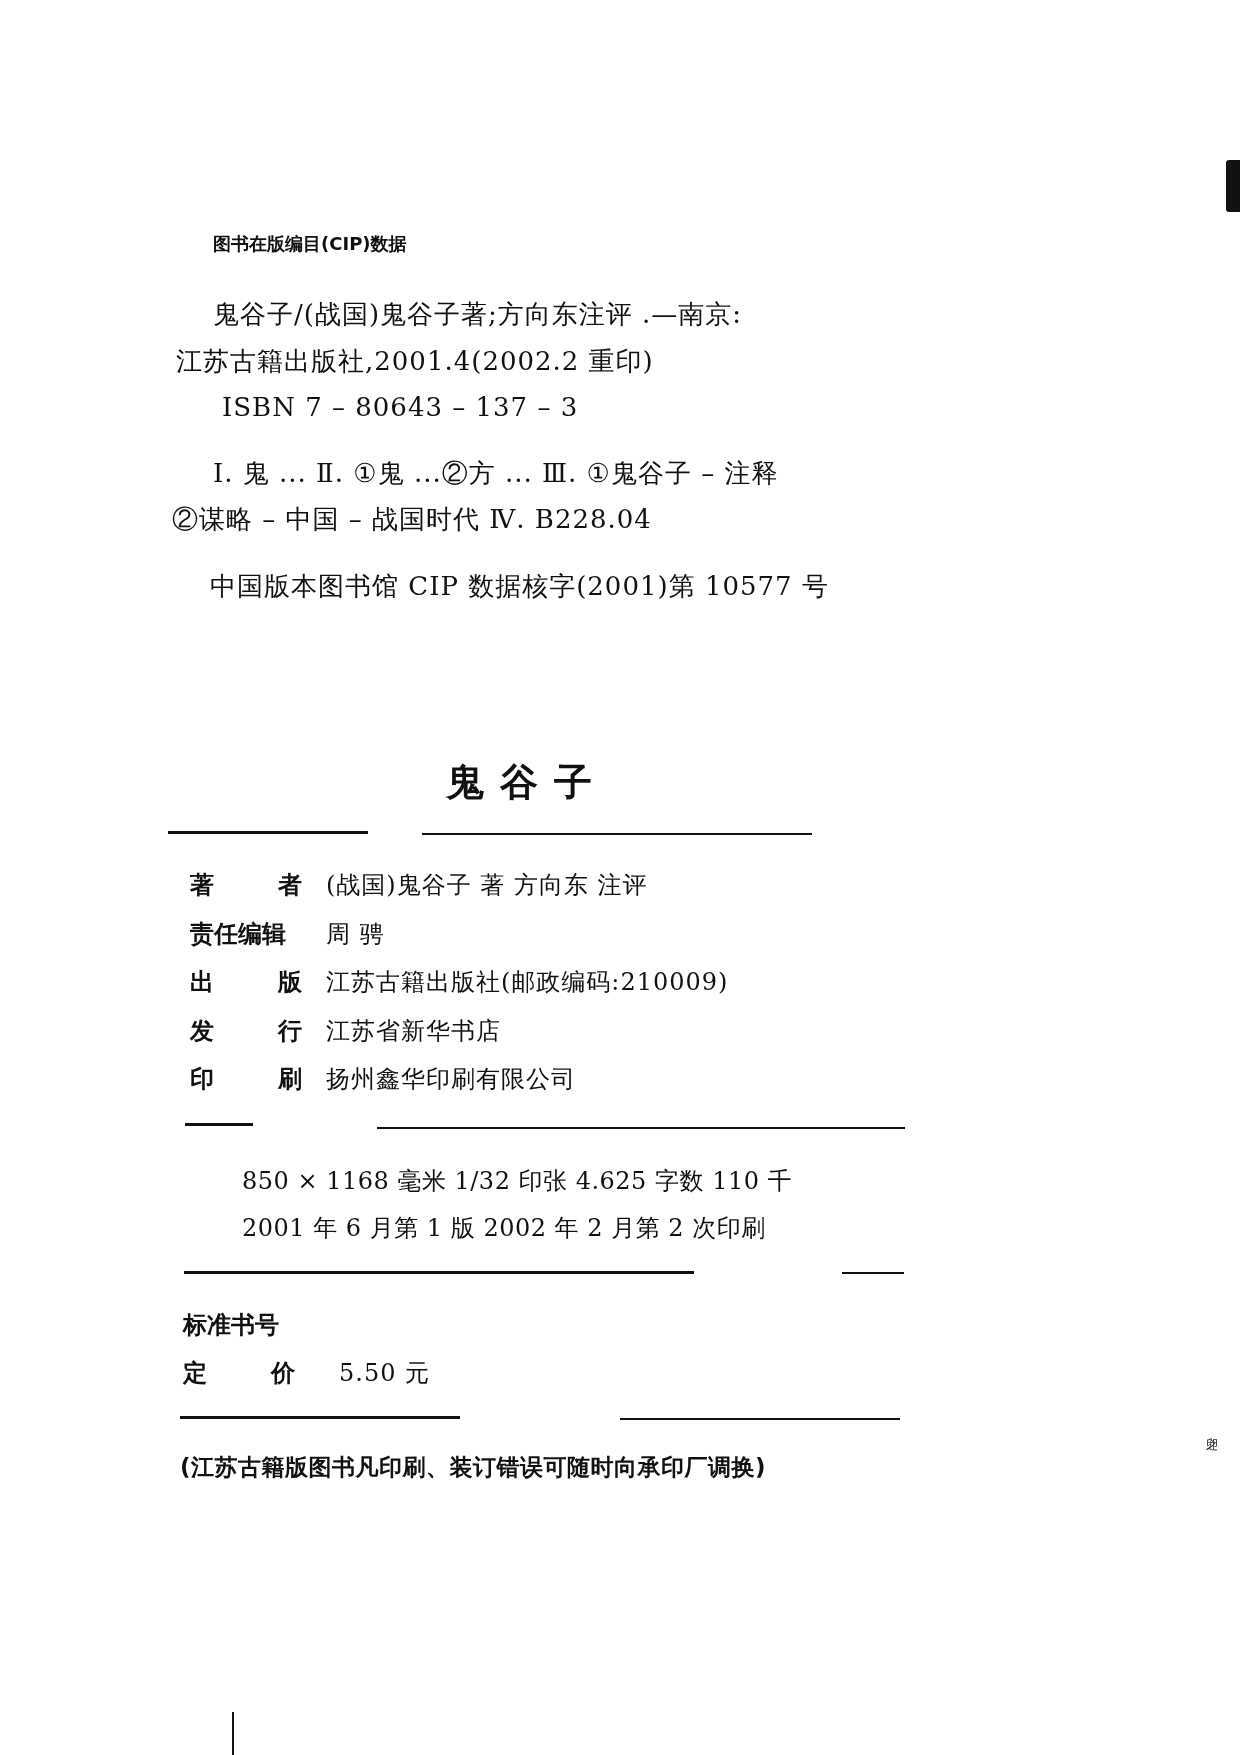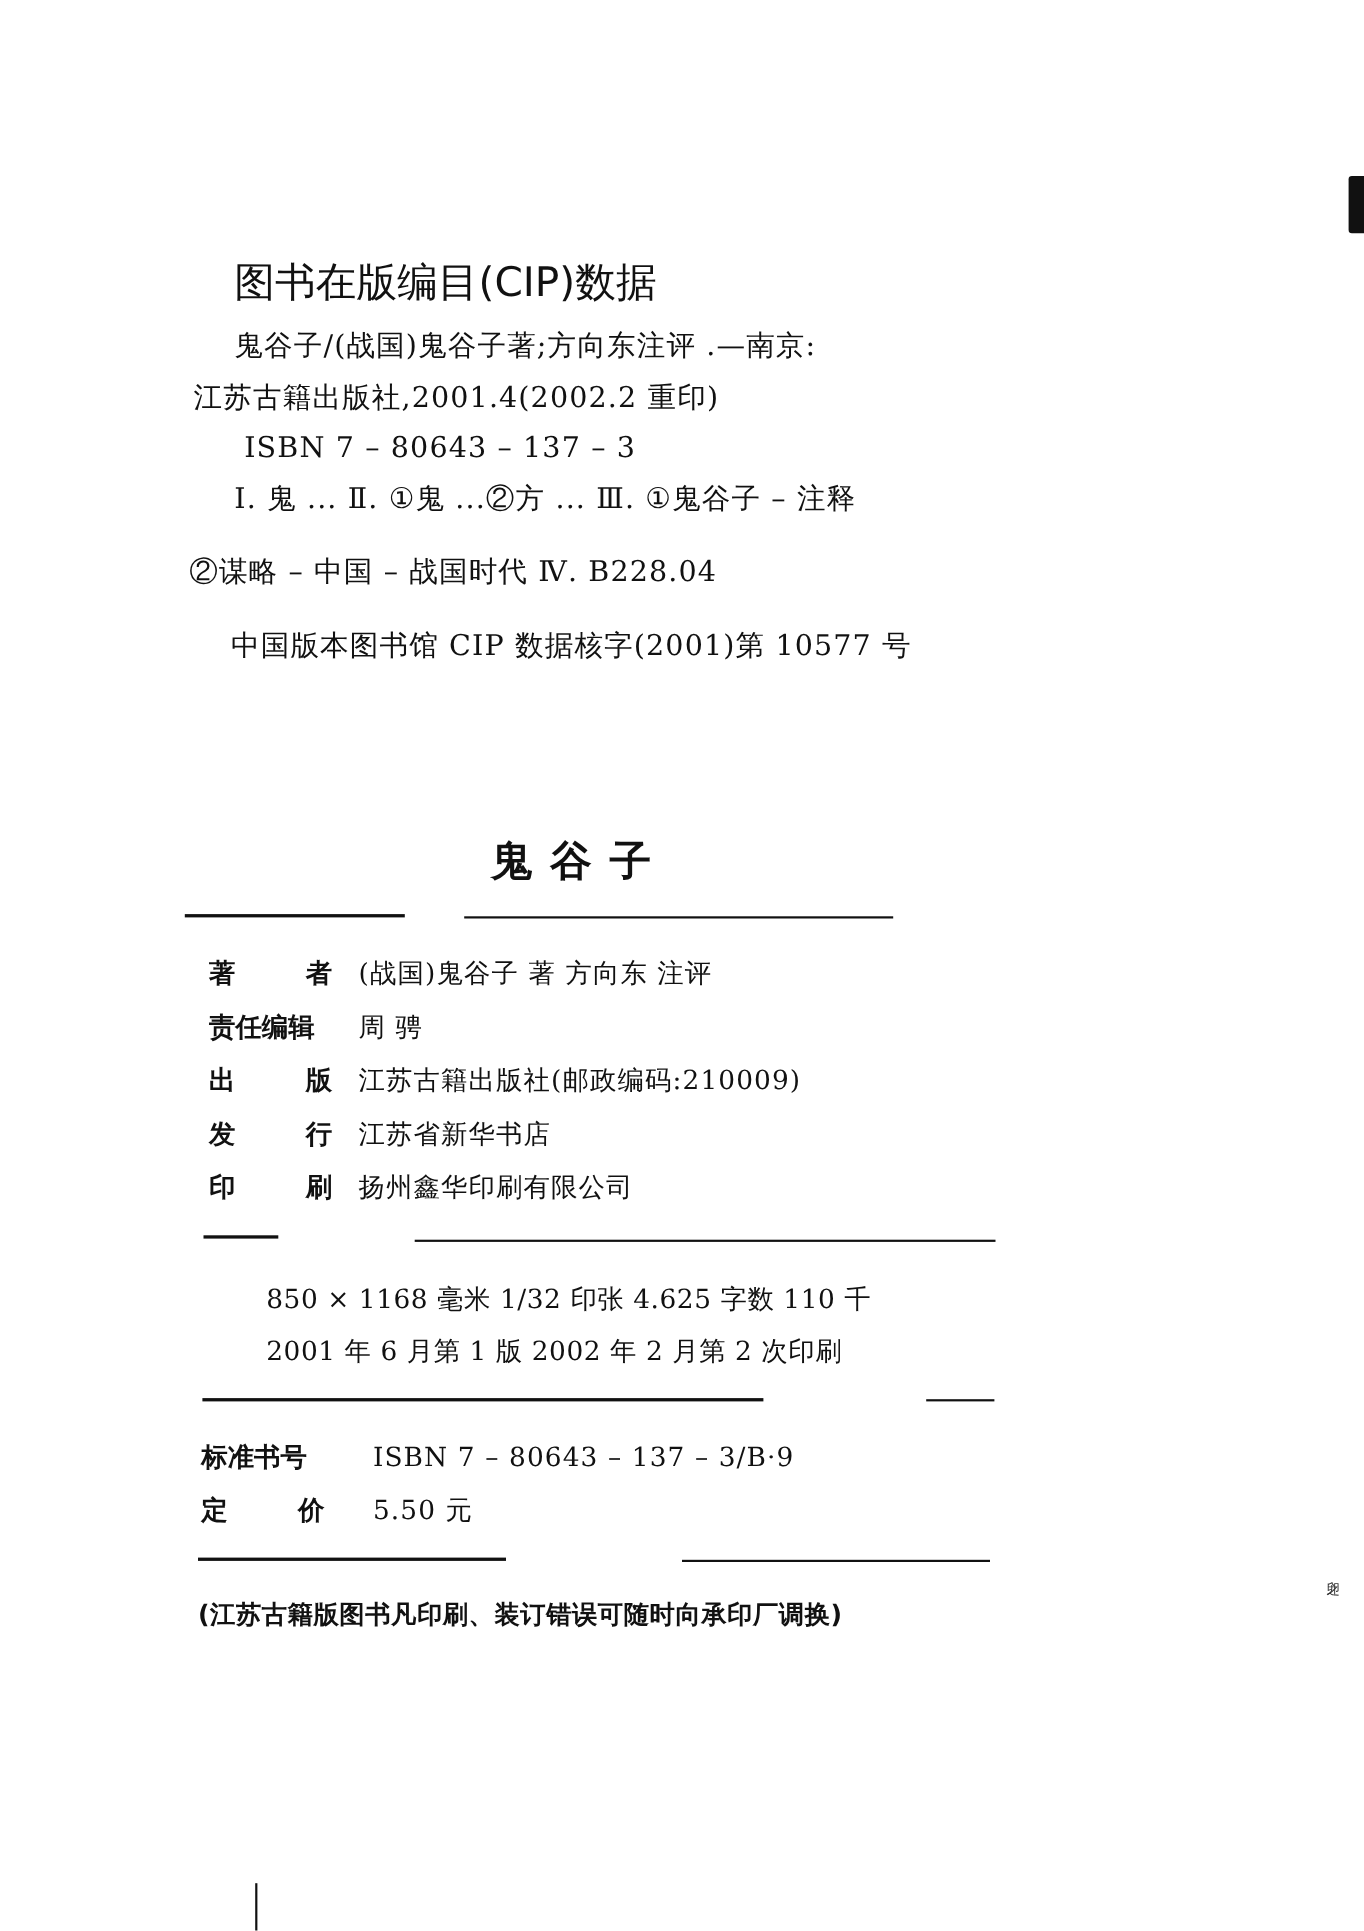--- a/index.html
+++ b/index.html
@@ -12,22 +12,22 @@
       height: 1755px;
       position: relative;
       overflow: hidden;
       font-family: "DejaVu Serif", "Liberation Serif", serif;
       color: #111111;
     }
     .abs { position: absolute; white-space: nowrap; }
     .cip-heading {
       left: 213px; top: 232px;
       font-family: "DejaVu Sans", "Liberation Sans", sans-serif;
-      font-weight: normal;
-      font-size: 37px;
+      font-weight: bold;
+      font-size: 18px;
       letter-spacing: 0px;
     }
     .cip-line {
       font-size: 26px;
       letter-spacing: 1px;
     }
     .title {
       left: 446px; top: 757px;
       font-family: "DejaVu Sans", "Liberation Sans", sans-serif;
       font-weight: bold;
@@ -102,21 +102,21 @@
       background: #111111;
     }
   </style>
 </head>
 <body>
 
 <div class="abs cip-heading">图书在版编目(CIP)数据</div>
 <div class="abs cip-line" style="left:213px; top:297px;">鬼谷子/(战国)鬼谷子著;方向东注评 .—南京:</div>
 <div class="abs cip-line" style="left:176px; top:344px;">江苏古籍出版社,2001.4(2002.2 重印)</div>
 <div class="abs cip-line" style="left:222px; top:392px;">ISBN 7 – 80643 – 137 – 3</div>
-<div class="abs cip-line" style="left:213px; top:436px;">Ⅰ. 鬼 ...   Ⅱ. ①鬼 ...②方 ...   Ⅲ. ①鬼谷子 – 注释</div>
+<div class="abs cip-line" style="left:213px; top:456px;">Ⅰ. 鬼 ...   Ⅱ. ①鬼 ...②方 ...   Ⅲ. ①鬼谷子 – 注释</div>
 <div class="abs cip-line" style="left:172px; top:502px;">②谋略 – 中国 – 战国时代   Ⅳ. B228.04</div>
 <div class="abs cip-line" style="left:210px; top:569px;">中国版本图书馆 CIP 数据核字(2001)第 10577 号</div>
 
 <div class="abs title">鬼谷子</div>
 
 <div class="rule thick" style="left:168px; top:831px; width:200px;"></div>
 <div class="rule" style="left:422px; top:833px; width:390px;"></div>
 
 <div class="field-row" style="top:869px;">
   <span class="field-label">
@@ -158,21 +158,20 @@
 <div class="rule" style="left:377px; top:1127px; width:528px;"></div>
 
 <div class="spec-line" style="top:1165px;">850 × 1168 毫米   1/32   印张 4.625   字数 110 千</div>
 <div class="spec-line" style="top:1212px;">2001 年 6 月第 1 版   2002 年 2 月第 2 次印刷</div>
 
 <div class="rule thick" style="left:184px; top:1271px; width:510px;"></div>
 <div class="rule" style="left:842px; top:1272px; width:62px;"></div>
 
 <div class="isbn-row" style="top:1309px;">
   <span class="field-label" style="width:112px; display:inline-block;">标准书号</span>
-  <span class="field-value">ISBN 7 – 80643 – 137 – 3/B·9</span>
 </div>
 <div class="isbn-row" style="top:1357px;">
   <span class="field-label">
     <span>定</span>
     <span>价</span>
   </span>
   <span class="field-value">5.50 元</span>
 </div>
 
 <div class="rule thick" style="left:180px; top:1416px; width:280px;"></div>

